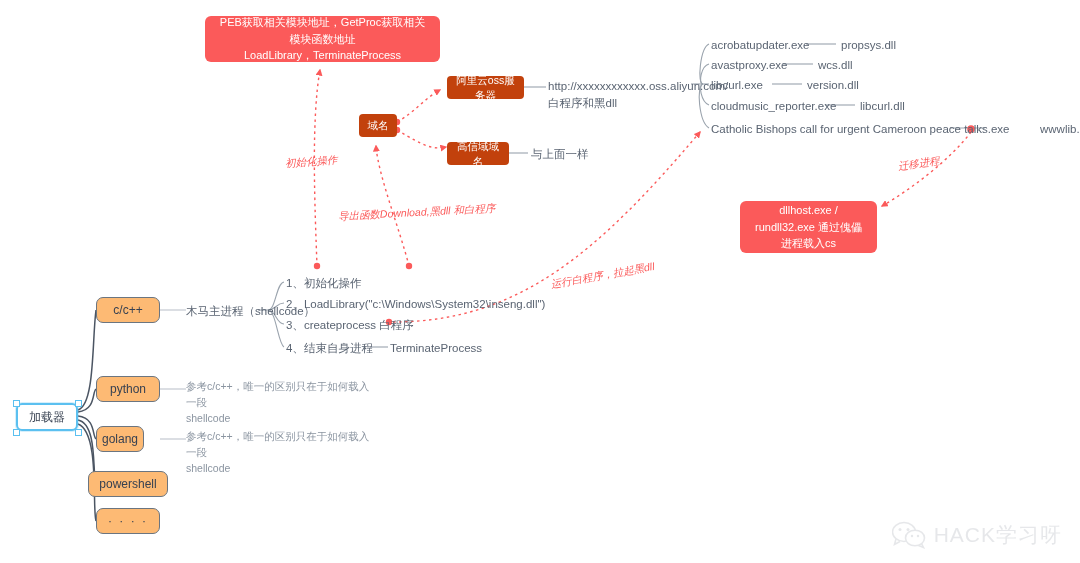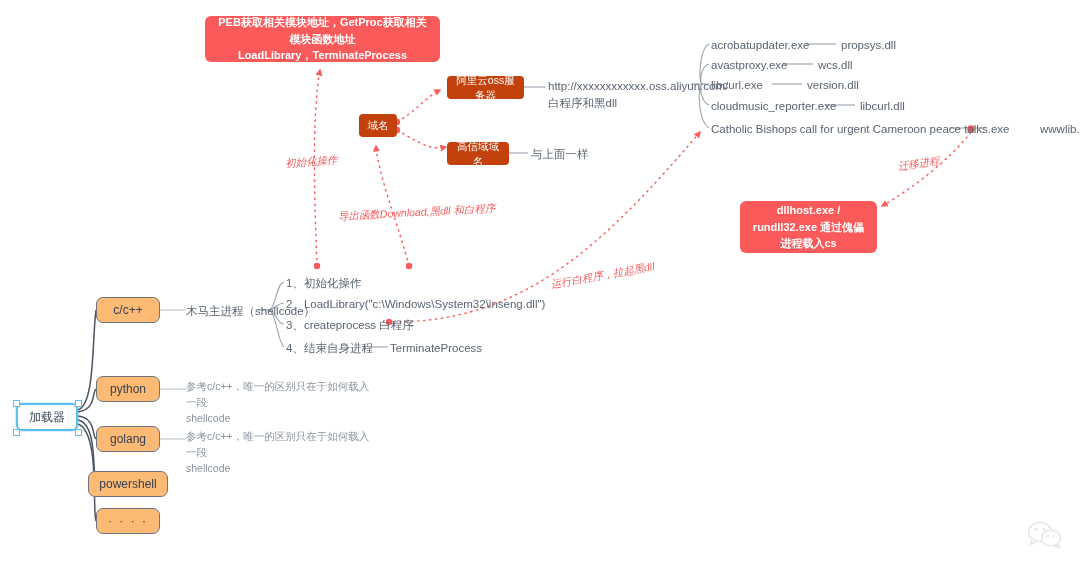--- a/index.html
+++ b/index.html
@@ -27,21 +27,21 @@
   .node-branch{
     background:#fdba74;border:1px solid #6b7580;border-radius:7px;
     color:#374151;font-size:12px;
   }
   .node-red{
     background:#c2410c;border-radius:4px;color:#ffffff;
     font-size:10.5px;font-weight:500;padding:5px 8px;
   }
   .node-red-lg{
     background:#fb5a5a;border-radius:6px;color:#ffffff;
-    font-size:11px;font-weight:700;padding:8px 10px;line-height:1.5;
+    font-size:11px;font-weight:400;padding:8px 10px;line-height:1.5;
   }
 
   
   .txt{
     position:absolute;font-size:11.5px;color:#5a6472;line-height:1.45;
     white-space:pre-line;
   }
   .txt-note{
     position:absolute;font-size:10.5px;color:#8b95a1;line-height:1.5;
     white-space:pre-line;
@@ -151,21 +151,21 @@
   <div class="handle" style="left:75px;top:400px;"></div>
   <div class="handle" style="left:13px;top:429px;"></div>
   <div class="handle" style="left:75px;top:429px;"></div>
 
   <div class="node node-branch" style="left:96px;top:297px;width:64px;height:26px;">
     <span>c/c++</span>
   </div>
   <div class="node node-branch" style="left:96px;top:376px;width:64px;height:26px;">
     <span>python</span>
   </div>
-  <div class="node node-branch" style="left:96px;top:426px;width:64px;height:26px;">
+  <div class="node node-branch" style="left:96px;top:426px;width:48px;height:26px;">
     <span>golang</span>
   </div>
   <div class="node node-branch" style="left:88px;top:471px;width:80px;height:26px;">
     <span>powershell</span>
   </div>
   <div class="node node-branch" style="left:96px;top:508px;width:64px;height:26px;letter-spacing:2px;">
     <span>· · · ·</span>
   </div>
 
   <div class="txt" style="left:186px;top:303px;text-align:right;">木马主进程（shellcode）</div>
@@ -226,15 +226,16 @@
         <ellipse cx="12" cy="11" rx="11.5" ry="9.5" fill="none" stroke="#c9ccd1" stroke-width="1.6"></ellipse>
         <path d="M4 18 L2.5 23.5 L8 20.5" fill="none" stroke="#c9ccd1" stroke-width="1.6"></path>
         <circle cx="8" cy="8.5" r="1.5" fill="#c9ccd1"></circle>
         <circle cx="16" cy="8.5" r="1.5" fill="#c9ccd1"></circle>
         <ellipse cx="23" cy="17" rx="9.5" ry="7.8" fill="#ffffff" stroke="#c9ccd1" stroke-width="1.6"></ellipse>
         <path d="M29.5 22.5 L31.5 26.5 L26.5 24.5" fill="none" stroke="#c9ccd1" stroke-width="1.6"></path>
         <circle cx="20" cy="15" r="1.2" fill="#c9ccd1"></circle>
         <circle cx="26" cy="15" r="1.2" fill="#c9ccd1"></circle>
       </svg>
     </span>
+    <span class="wm-text">HACK学习呀</span>
   </div>
 
 </div>
 
 </body></html>

